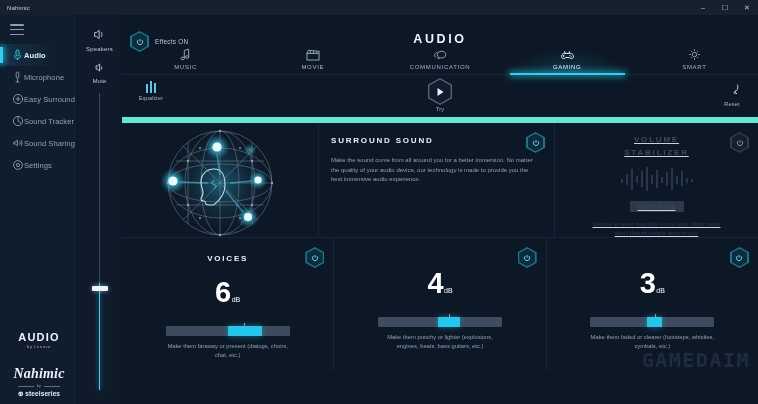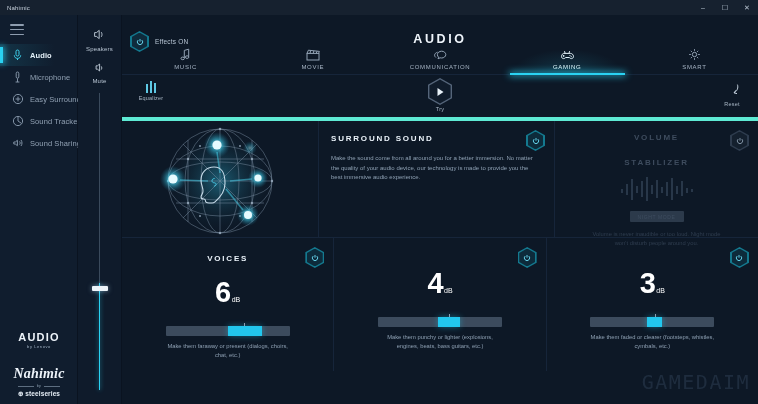--- a/index.html
+++ b/index.html
@@ -40,21 +40,21 @@
   .nav { margin-top:9px; }
   .nav-item {
     position:relative; height:22px; display:flex; align-items:center;
     padding-left:11px; cursor:pointer;
   }
   .nav-item .ni-ico {
     width:13px; height:13px; display:flex; align-items:center; justify-content:center;
     color:#8293a6; flex:0 0 13px;
   }
   .nav-item .ni-label {
-    font-size:7.5px; color:#91a1b3; margin-left:6px; letter-spacing:.1px; white-space:nowrap;
+    font-size:7.5px; color:#91a1b3; letter-spacing:.1px; white-space:nowrap;
   }
   .nav-item.active .ni-label { color:#eaf2f9; font-weight:bold; }
   .nav-item.active .ni-ico { color:#3fd3ee; }
   .nav-item.active::before {
     content:""; position:absolute; left:0; top:3px; width:2.5px; height:16px;
     background:#2ad2f2; box-shadow:0 0 6px 1px rgba(42,210,242,.8);
   }
   .nav-item.active::after {
     content:""; position:absolute; left:0; top:0; width:78px; height:22px;
     background:linear-gradient(90deg, rgba(42,210,242,.13), rgba(42,210,242,0) 70%);
@@ -190,28 +190,28 @@
   }
   .try-label { font-size:5.5px; color:#a9b7c6; margin-top:1px; letter-spacing:.2px; }
 
   .resetbtn {
     position:absolute; right:10px; top:7px; width:32px; text-align:center; cursor:pointer;
   }
   .reset-label { font-size:5.5px; color:#a9b7c6; margin-top:1px; letter-spacing:.2px; }
 
   
   .grid { position:relative; height:287px; }
-  .row1 { position:relative; height:120px; display:flex; border-top:4px solid #5eead4; }
+  .row1 { position:relative; height:120px; display:flex; border-top:6px solid #5eead4; }
   .row2 { position:relative; height:134px; display:flex; border-top:1px solid #16253a; }
   .cell { position:relative; height:100%; }
   .cell + .cell { border-left:1px solid #16253a; }
 
   .surround-vis { width:196px; position:relative; overflow:hidden; }
   .surround-txt { width:236px; position:relative; padding:13px 14px 0 12px; }
-  .vol-stab { flex:1 1 auto; position:relative; text-align:center; padding-top:12px; }
+  .vol-stab { flex:1 1 auto; position:relative; text-align:center; padding-top:12px;text-decoration:underline; }
 
   .panel-title {
     font-size:8px; letter-spacing:1.8px; color:#eaf2f9; font-weight:bold;
   }
   .panel-title.dim { color:#3e4c5e; }
   .panel-desc {
     font-size:6px; line-height:9.5px; color:#8ea0b3; margin-top:11px; max-width:215px;
   }
 
   .pwr {
@@ -260,22 +260,22 @@
     box-shadow:0 0 6px rgba(34,199,238,.45);
   }
   .slider .notch {
     position:absolute; top:-3px; width:1.5px; height:3px; background:#8ea0b3;
   }
   .eq-desc {
     font-size:5.8px; line-height:8.5px; color:#8ea0b3; margin:6px auto 0; width:128px;
   }
 
   .watermark {
-    position:absolute; right:8px; bottom:10px;
-    font-size:20px; letter-spacing:1.5px; font-weight:normal;
+    position:absolute; right:8px; bottom:32px;
+    font-size:20px; letter-spacing:1.5px; font-weight:bold;
     color:rgba(120,150,185,.17); font-family:"DejaVu Sans Mono", monospace;
     pointer-events:none; user-select:none;
   }
 </style>
 </head>
 <body>
 
 <div class="app">
 
   <div class="titlebar">
@@ -342,20 +342,29 @@
         <span class="ni-ico">
           <svg width="12" height="12" viewBox="0 0 12 12" fill="none" stroke="currentColor" stroke-width="1">
             <path d="M5.4 3.3 3.3 5H1.8v2h1.5l2.1 1.7z"></path>
             <path d="M7.6 4.4c.7.9.7 2.3 0 3.2"></path>
               <path d="M9 3c1.3 1.7 1.3 4.3 0 6"></path>
           </svg>
         </span>
         <span class="ni-label">Sound Sharing</span>
       </div>
 
+      <div class="nav-item">
+        <span class="ni-ico">
+          <svg width="12" height="12" viewBox="0 0 12 12" fill="none" stroke="currentColor" stroke-width="1">
+            <circle cx="6" cy="6" r="4.4"></circle>
+              <circle cx="6" cy="6" r="1.6"></circle>
+          </svg>
+        </span>
+        <span class="ni-label">Settings</span>
+      </div>
     </div>
 
     <div class="brand-area">
       <div class="legion">AUDIO</div>
       <div class="legion-sub">by Lenovo</div>
       <div class="nahimic">Nahimic</div>
       <div class="by-row">
         <span class="ln"></span>
         <span class="by">by</span>
         <span class="ln"></span>
@@ -569,21 +578,21 @@
               <div class="hexin"></div>
             <svg width="8" height="8" viewBox="0 0 10 10" fill="none" stroke="#6fe6ff" stroke-width="1.1">
               <path d="M5 1.2v3.4"></path>
                 <path d="M2.7 2.6a3.3 3.3 0 1 0 4.6 0"></path>
             </svg>
           </div>
         </div>
 
         <div class="cell vol-stab">
           <div class="panel-title dim">VOLUME</div>
-          <div class="panel-title dim" style="margin-top:16px">STABILIZER</div>
+          <div class="panel-title dim" style="margin-top:4px">STABILIZER</div>
           <svg class="wave" width="74" height="26" viewBox="0 0 74 26" fill="none" stroke="#44576c" stroke-width="1">
             <path d="M2 13v4M7 8v11M12 3v21M17 10v7M22 5v16M27 1v24M32 9v9M37 4v18M42 11v6M47 6v14M52 2v22M57 10v8M62 5v15M67 12v5M72 13v3"></path>
           </svg>
           <div class="nightbtn">
             <span>NIGHT MODE</span>
           </div>
           <div class="vs-desc">Volume is never inaudible or too loud. Night mode won't disturb people around you.</div>
           <div class="pwr off">
             <div class="hex"></div>
               <div class="hexin"></div>

